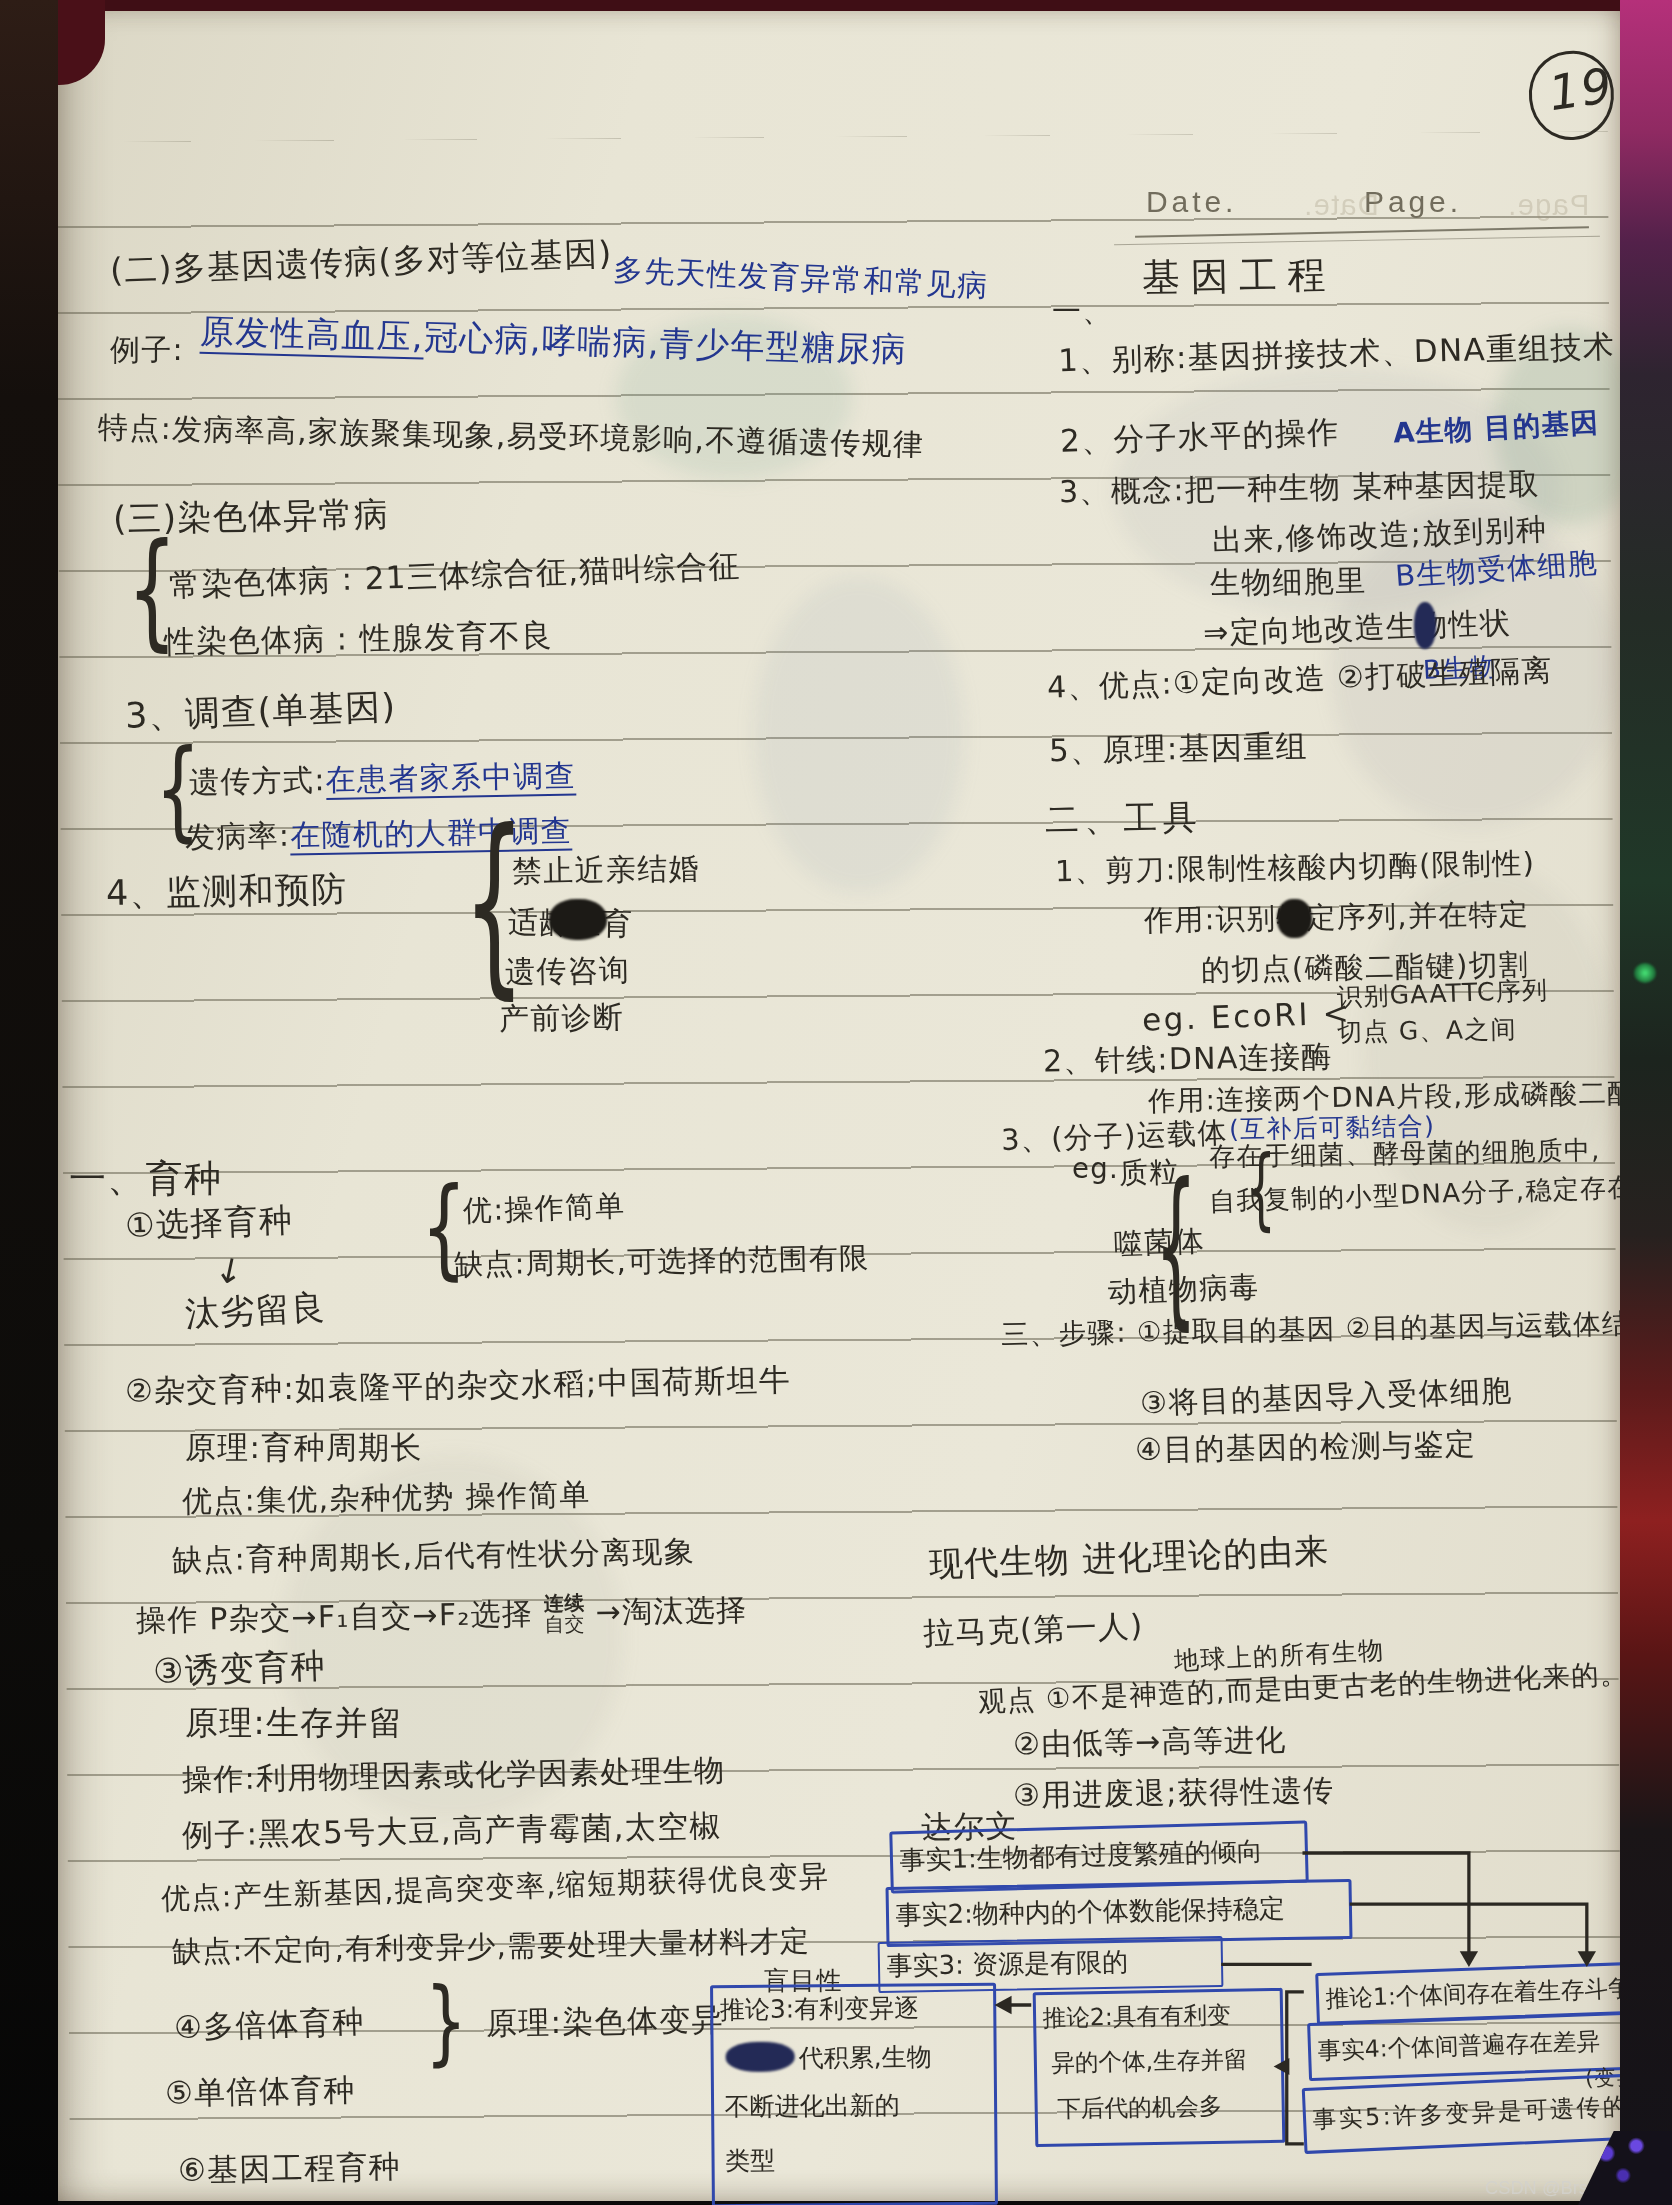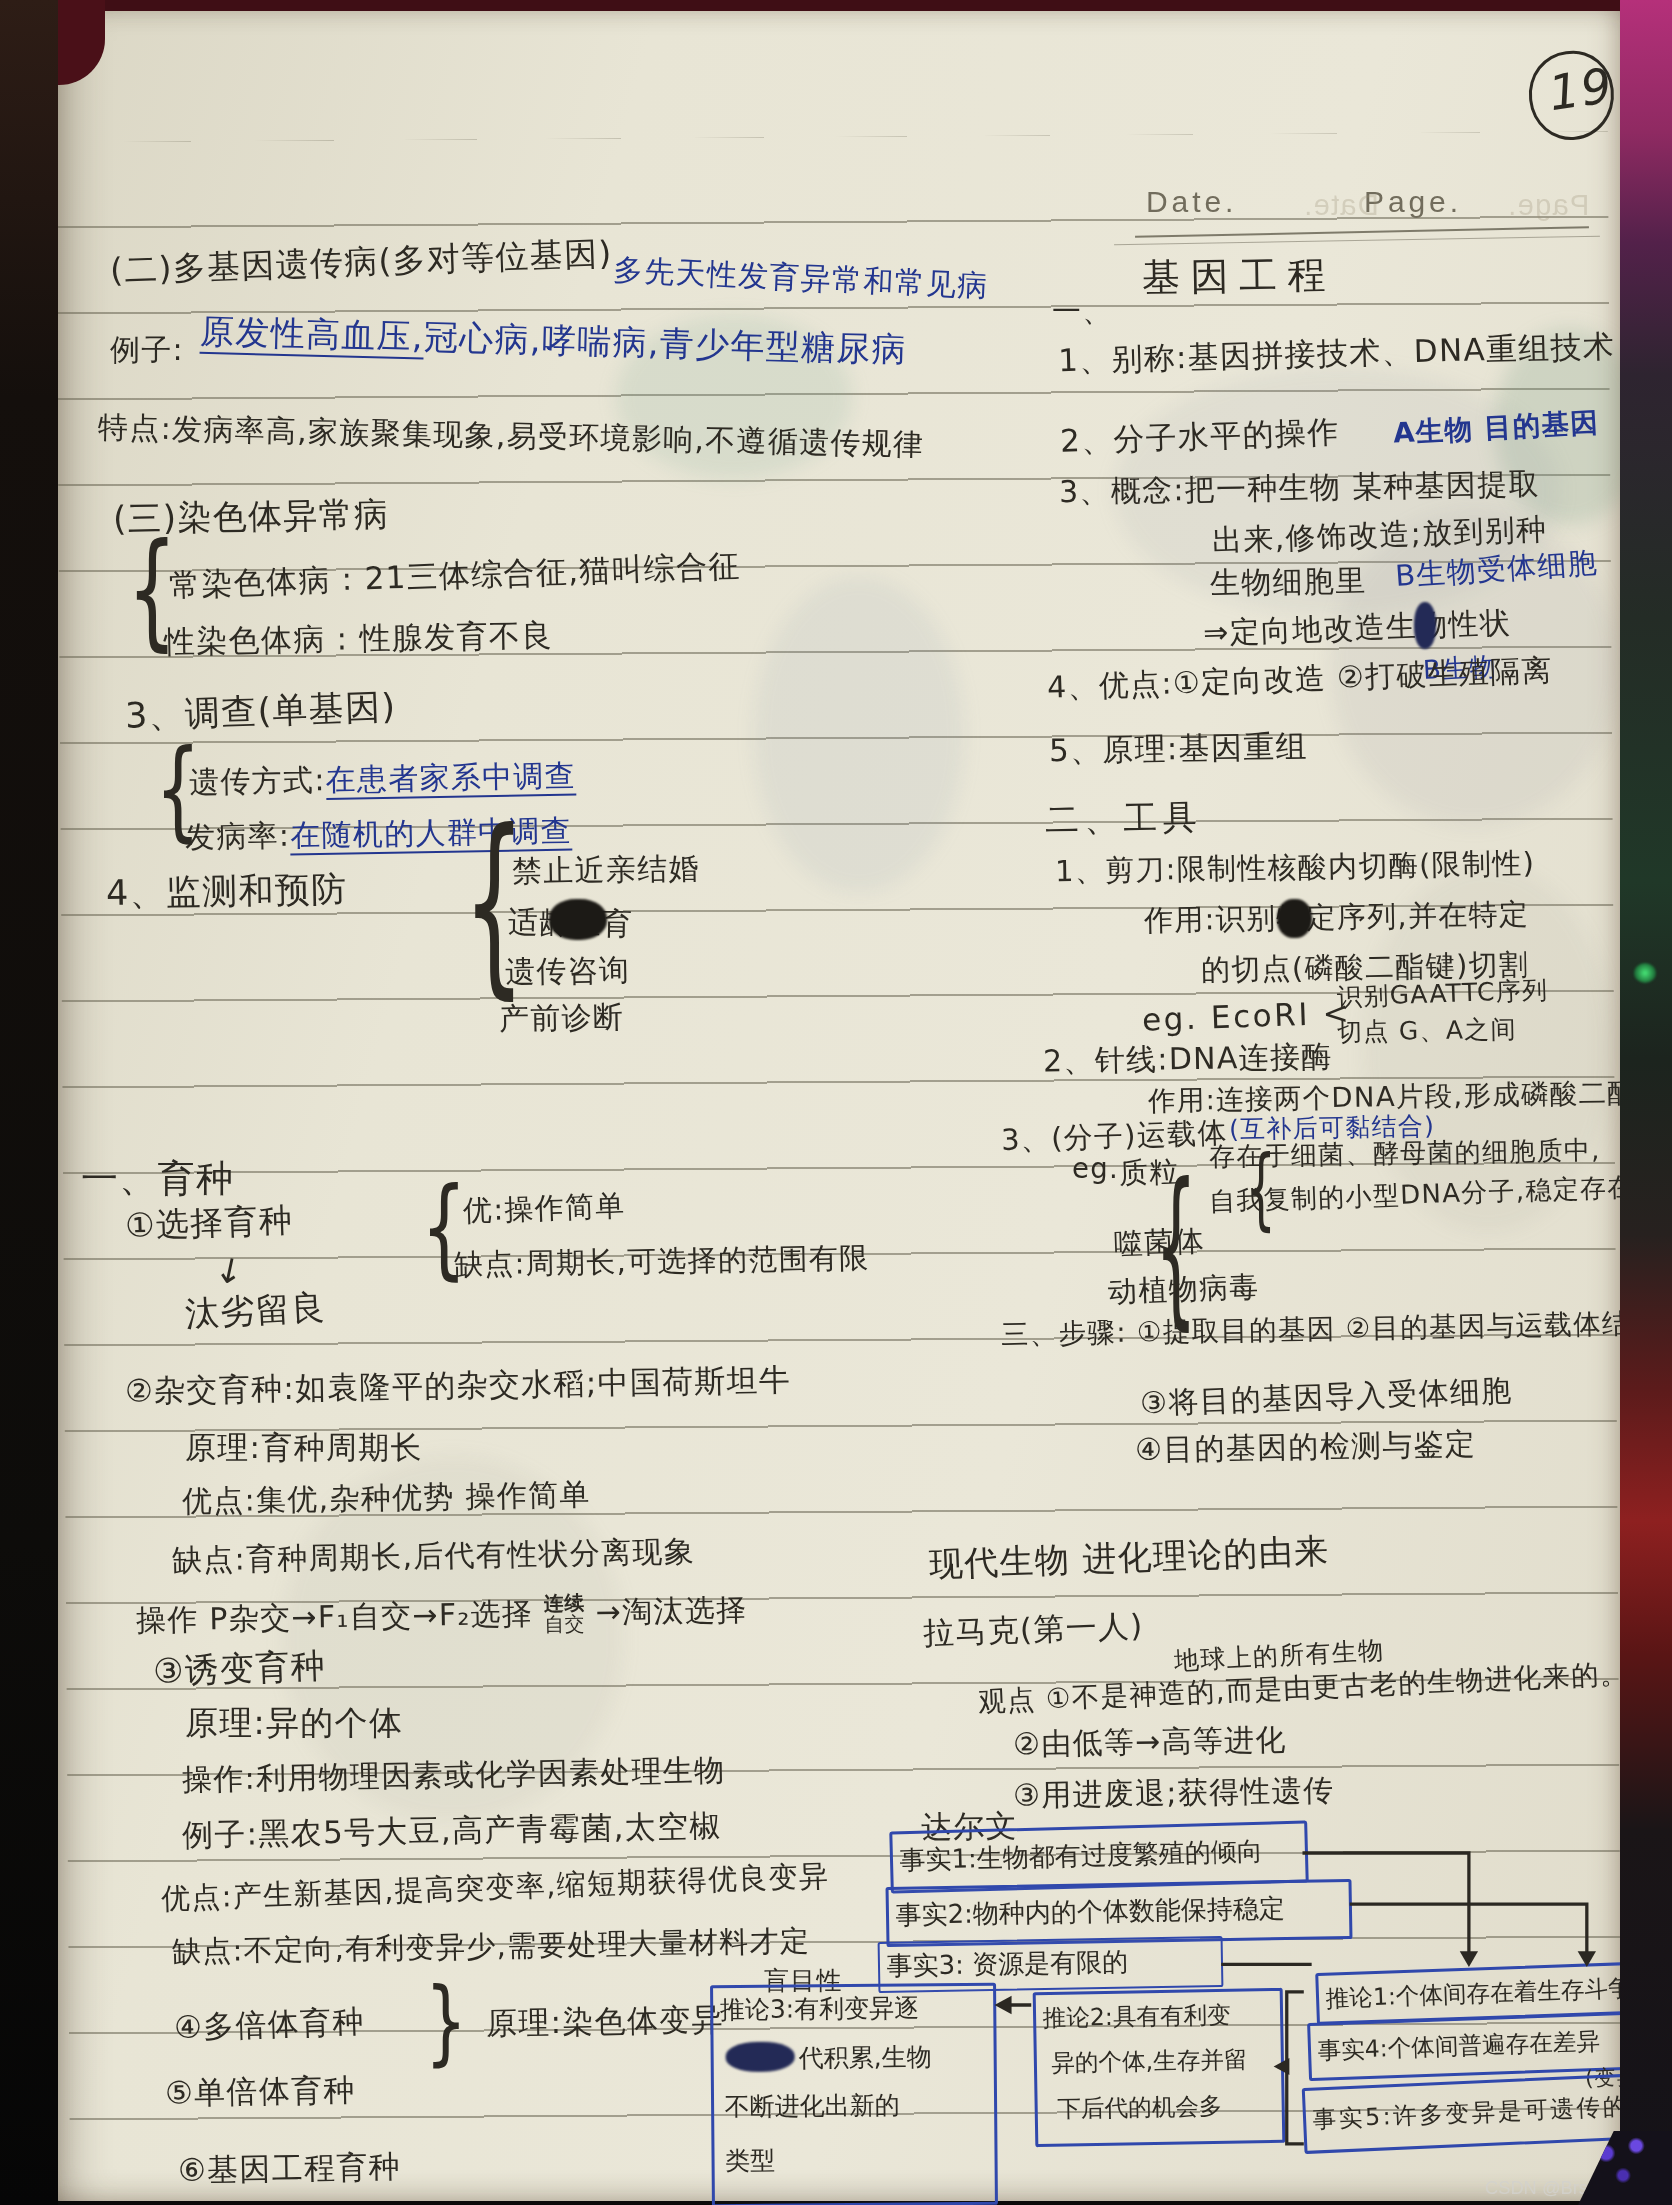--- a/index.html
+++ b/index.html
@@ -85,40 +85,40 @@
   <div class="t" style="left:185px;top:817px;font-size:30px;transform:rotate(-1deg);"><span>发病率:</span><span class="b ul">在随机的人群中调查</span></div>
 
   <div class="t" style="left:106px;top:872px;font-size:35px;transform:rotate(-1deg);">4、监测和预防</div>
   <div class="brace" style="left:463px;top:845px;font-size:98px;transform:scaleY(2.0);">{</div>
   <div class="t" style="left:512px;top:853px;font-size:30px;transform:rotate(-1deg);">禁止近亲结婚</div>
   <div class="t" style="left:508px;top:906px;font-size:30px;transform:rotate(1deg);">适龄生育</div>
   <div class="blot" style="left:549px;top:899px;width:58px;height:41px;"></div>
   <div class="t" style="left:505px;top:954px;font-size:30px;transform:rotate(-1deg);">遗传咨询</div>
   <div class="t" style="left:499px;top:1001px;font-size:30px;transform:rotate(-1deg);">产前诊断</div>
 
-  <div class="t" style="left:81px;top:1159px;font-size:37px;">一、育种</div>
+  <div class="t" style="left:69px;top:1159px;font-size:37px;">一、育种</div>
   <div class="t" style="left:125px;top:1205px;font-size:33px;transform:rotate(-2deg);">①选择育种</div>
   <div class="brace" style="left:421px;top:1185px;font-size:72px;transform:scaleY(1.5);">{</div>
   <div class="t" style="left:463px;top:1193px;font-size:29px;transform:rotate(-2deg);">优:操作简单</div>
   <div class="t" style="left:454px;top:1246px;font-size:29px;transform:rotate(-1deg);">缺点:周期长,可选择的范围有限</div>
   <div class="t" style="left:215px;top:1253px;font-size:34px;transform:rotate(12deg);">↓</div>
   <div class="t" style="left:185px;top:1292px;font-size:34px;transform:rotate(-3deg);">汰劣留良</div>
 
   <div class="t" style="left:125px;top:1368px;font-size:31px;transform:rotate(-1deg);">②杂交育种:如袁隆平的杂交水稻;中国荷斯坦牛</div>
   <div class="t" style="left:185px;top:1430px;font-size:31px;">原理:育种周期长</div>
   <div class="t" style="left:182px;top:1481px;font-size:30px;transform:rotate(-1deg);">优点:集优,杂种优势 操作简单</div>
   <div class="t" style="left:172px;top:1539px;font-size:30px;transform:rotate(-1deg);">缺点:育种周期长,后代有性状分离现象</div>
   <div class="t" style="left:136px;top:1596px;font-size:30px;transform:rotate(-1deg);">
     <span>操作 P杂交→F₁自交→F₂选择</span>
     <span class="stack"><span style="font-weight:bold;">连续</span><br><span>自交</span></span>
     <span>→淘汰选择</span>
   </div>
 
   <div class="t" style="left:153px;top:1650px;font-size:34px;transform:rotate(-2deg);">③诱变育种</div>
-  <div class="t" style="left:185px;top:1705px;font-size:33px;">原理:异的个体</div>
+  <div class="t" style="left:185px;top:1705px;font-size:33px;">原理:生存并留</div>
   <div class="t" style="left:182px;top:1758px;font-size:30px;transform:rotate(-1deg);">操作:利用物理因素或化学因素处理生物</div>
   <div class="t" style="left:182px;top:1813px;font-size:31px;transform:rotate(-1deg);">例子:黑农5号大豆,高产青霉菌,太空椒</div>
   <div class="t" style="left:161px;top:1872px;font-size:29px;transform:rotate(-2deg);">优点:产生新基因,提高突变率,缩短期获得优良变异</div>
   <div class="t" style="left:172px;top:1931px;font-size:29px;transform:rotate(-1deg);">缺点:不定向,有利变异少,需要处理大量材料才定</div>
   <div class="t" style="left:764px;top:1967px;font-size:25px;">盲目性</div>
 
   <div class="t" style="left:174px;top:2007px;font-size:31px;transform:rotate(-2deg);">④多倍体育种</div>
   <div class="brace" style="left:425px;top:1984px;font-size:66px;transform:scaleY(1.4);">}</div>
   <div class="t" style="left:486px;top:2004px;font-size:31px;transform:rotate(-1deg);">原理:染色体变异</div>
   <div class="t" style="left:165px;top:2074px;font-size:31px;transform:rotate(-1deg);">⑤单倍体育种</div>

